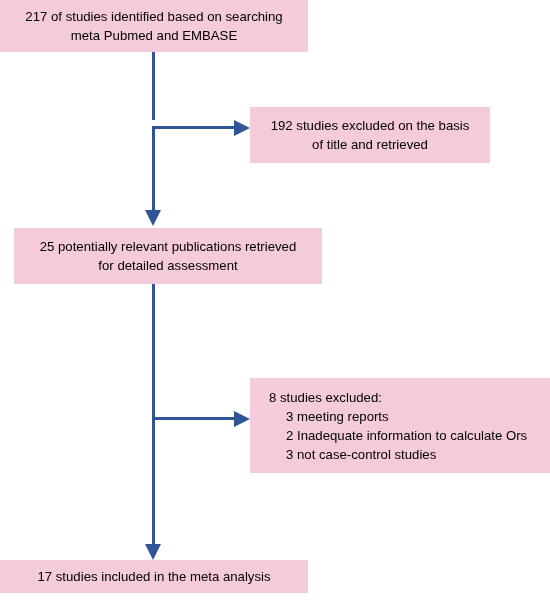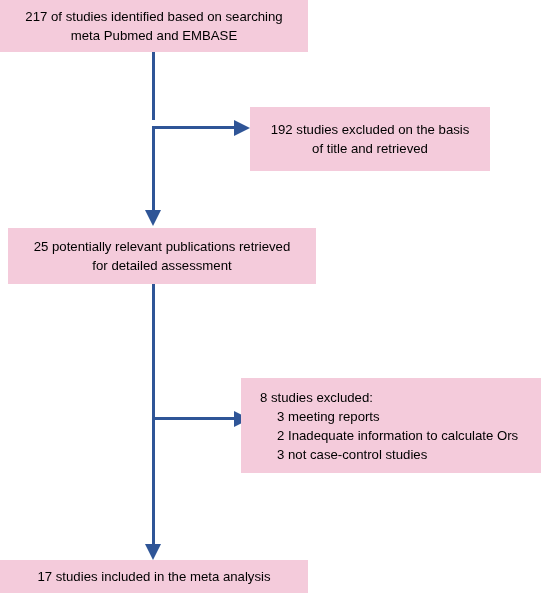--- a/index.html
+++ b/index.html
@@ -39,23 +39,23 @@
   .node .line {
     display: block;
     white-space: nowrap;
   }
   .node .indent {
     padding-left: 17px;
   }
 
   
   #node-identified   { left: 0px;   top: 0px;   width: 308px; height: 52px; }
-  #node-excluded-1   { left: 250px; top: 107px; width: 240px; height: 64px; }
-  #node-retrieved    { left: 8px;   top: 228px; width: 308px; height: 56px; }
-  #node-excluded-2   { left: 241px; top: 378px; width: 300px; height: 95px;
+  #node-excluded-1   { left: 250px; top: 107px; width: 240px; height: 56px; }
+  #node-retrieved    { left: 14px;   top: 228px; width: 308px; height: 56px; }
+  #node-excluded-2   { left: 250px; top: 378px; width: 300px; height: 95px;
                        padding-left: 19px; }
   #node-included     { left: 0px;   top: 560px; width: 308px; height: 33px; }
 
   
   .conn {
     position: absolute;
     background: #2f5597;
   }
   .vline { width: 3px; }
   .hline { height: 3px; }

